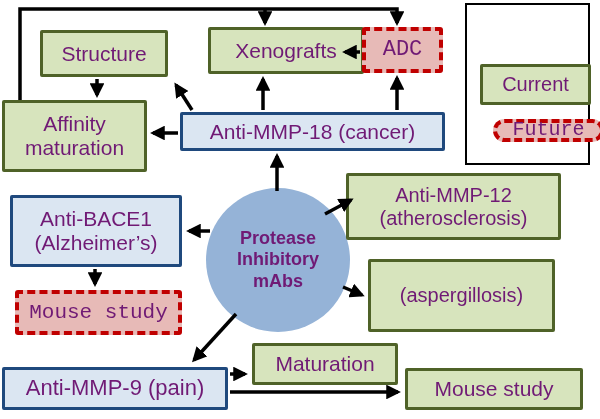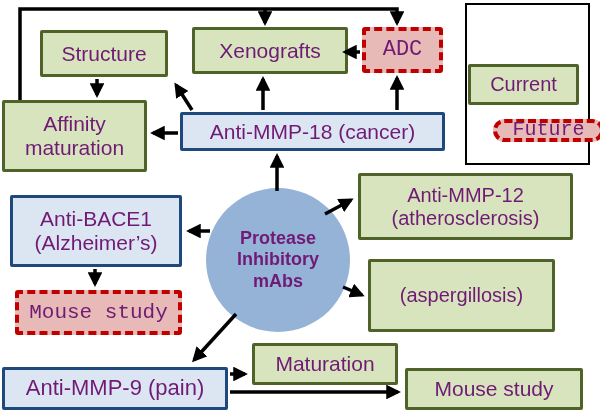--- a/index.html
+++ b/index.html
@@ -32,21 +32,21 @@
 </style>
 </head>
 <body>
 
 <div id="stage">
 
   <div class="box current f21" style="left:40px;top:30px;width:128px;height:47px;">
     <span>Structure</span>
   </div>
 
-  <div class="box current f21" style="left:192px;top:27px;width:156px;height:47px;text-align:right;">
+  <div class="box current f21" style="left:208px;top:27px;width:156px;height:47px;text-align:right;">
     <span>Xenografts</span>
   </div>
 
   <div class="box future f22" style="left:362px;top:27px;width:81px;height:46px;">
     <span>ADC</span>
   </div>
 
   <div class="box current f21" style="left:2px;top:100px;width:145px;height:72px;">
     <span>Affinity</span>
     <span>maturation</span>
@@ -58,21 +58,21 @@
 
   <div class="box done f21" style="left:10px;top:195px;width:172px;height:72px;">
     <span>Anti-BACE1</span>
     <span>(Alzheimer’s)</span>
   </div>
 
   <div class="box future f21" style="left:15px;top:290px;width:167px;height:45px;">
     <span>Mouse study</span>
   </div>
 
-  <div class="box current f20" style="left:358px;top:173px;width:215px;height:67px;">
+  <div class="box current f20" style="left:346px;top:173px;width:215px;height:67px;">
     <span>Anti-MMP-12</span>
     <span>(atherosclerosis)</span>
   </div>
 
   <div class="box current f20" style="left:368px;top:259px;width:187px;height:73px;">
     <span>(aspergillosis)</span>
   </div>
 
   <div class="box done f22" style="left:2px;top:367px;width:226px;height:43px;">
     <span>Anti-MMP-9 (pain)</span>
@@ -86,21 +86,21 @@
     <span>Mouse study</span>
   </div>
 
   <div class="circle f25" style="left:206px;top:188px;width:144px;height:144px;">
     <span>Protease</span>
     <span>Inhibitory</span>
     <span>mAbs</span>
   </div>
 
   <div class="legend" style="left:465px;top:3px;width:125px;height:162px;">
-    <div class="box current f20" style="left:1px;top:59px;width:111px;height:41px;">
+    <div class="box current f20" style="left:13px;top:59px;width:111px;height:41px;">
       <span>Current</span>
     </div>
     <div class="box future f20" style="left:26px;top:114px;width:111px;height:23px;border-radius:14px;">
       <span>Future</span>
     </div>
   </div>
 
   <svg id="arrows" width="600" height="419" viewBox="0 0 600 419">
     <defs>
       <marker id="ah" viewBox="0 0 10 10" refX="8" refY="5" markerWidth="4.2" markerHeight="4.2" orient="auto-start-reverse">

